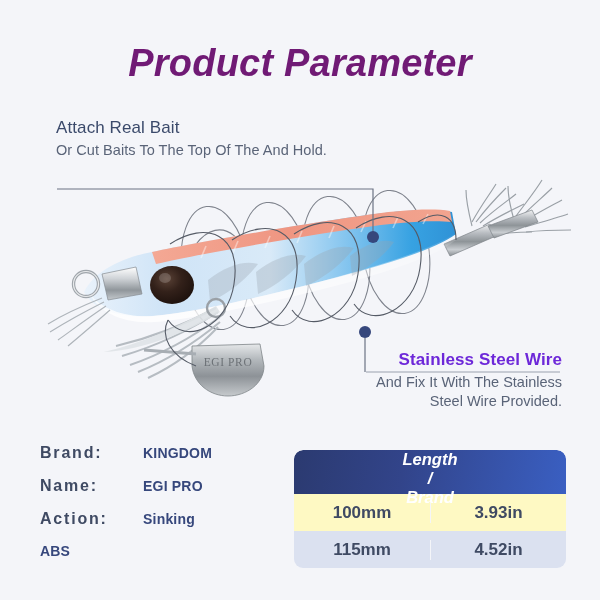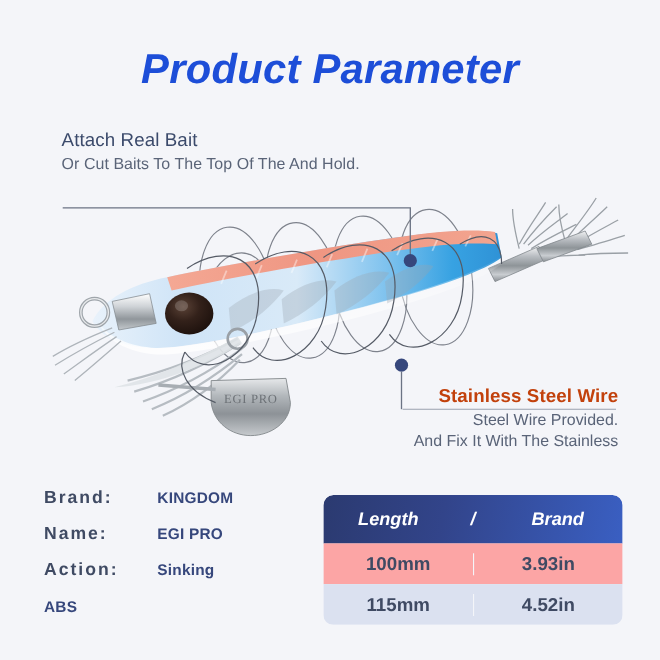--- a/index.html
+++ b/index.html
@@ -26,21 +26,21 @@
   
   .title {
     position: absolute;
     left: 0;
     top: 42px;
     width: 600px;
     text-align: center;
     font-size: 38px;
     font-weight: bold;
     font-style: italic;
-    color: #1d4ed8;
+    color: #701a75;
     letter-spacing: 0.2px;
   }
 
   
   .callout-top {
     position: absolute;
     left: 56px;
     top: 118px;
     width: 330px;
   }
@@ -62,21 +62,21 @@
   .callout-bottom {
     position: absolute;
     left: 300px;
     top: 350px;
     width: 262px;
     text-align: right;
   }
   .callout-bottom .c-head {
     font-size: 17px;
     font-weight: bold;
-    color: #c2410c;
+    color: #6d28d9;
     letter-spacing: 0.1px;
     margin-bottom: 3px;
   }
   .callout-bottom .c-line {
     font-size: 14.5px;
     color: #5a6478;
     line-height: 19px;
   }
 
   
@@ -131,38 +131,39 @@
     width: 272px;
     border-radius: 9px;
     overflow: hidden;
   }
   .tbl-head {
     display: flex;
     height: 44px;
     align-items: center;
     background: linear-gradient(100deg, #2b3a70 0%, #32448a 40%, #3a5fc2 100%);
     border-radius: 9px 9px 0 0;
+    flex-direction: column;
   }
   .tbl-head > div {
     font-size: 16.5px;
     font-weight: bold;
     font-style: italic;
     color: #ffffff;
     text-align: center;
   }
   .th-len { width: 118px; }
   .th-sep { width: 36px; }
   .th-in  { width: 118px; }
 
   .tbl-row {
     display: flex;
     height: 37px;
     align-items: center;
   }
-  .tbl-row.r1 { background: #fca5a5; }
+  .tbl-row.r1 { background: #fef9c3; }
   .tbl-row.r2 { background: #dbe1f0; }
   .tbl-row > div {
     font-size: 17px;
     font-weight: bold;
     color: #3f4a63;
     text-align: center;
   }
   .td-mm { width: 136px; }
   .td-in { width: 136px; border-left: 1.5px solid #f4f5f9; }
 </style>
@@ -340,22 +341,22 @@
     <path d="M366 372 L 560 372" stroke="#9aa1ae" stroke-width="1" fill="none"></path>
   </svg>
 
   <div class="callout-top">
     <div class="c-head">Attach Real Bait</div>
     <div class="c-line">Or Cut Baits To The Top Of The And Hold.</div>
   </div>
 
   <div class="callout-bottom">
     <div class="c-head">Stainless Steel Wire</div>
+    <div class="c-line">And Fix It With The Stainless</div>
     <div class="c-line">Steel Wire Provided.</div>
-    <div class="c-line">And Fix It With The Stainless</div>
   </div>
 
   <div class="specs">
     <div class="spec-row">
       <div class="spec-label">Brand:</div>
       <div class="spec-value">KINGDOM</div>
     </div>
     <div class="spec-row">
       <div class="spec-label">Name:</div>
       <div class="spec-value">EGI PRO</div>

